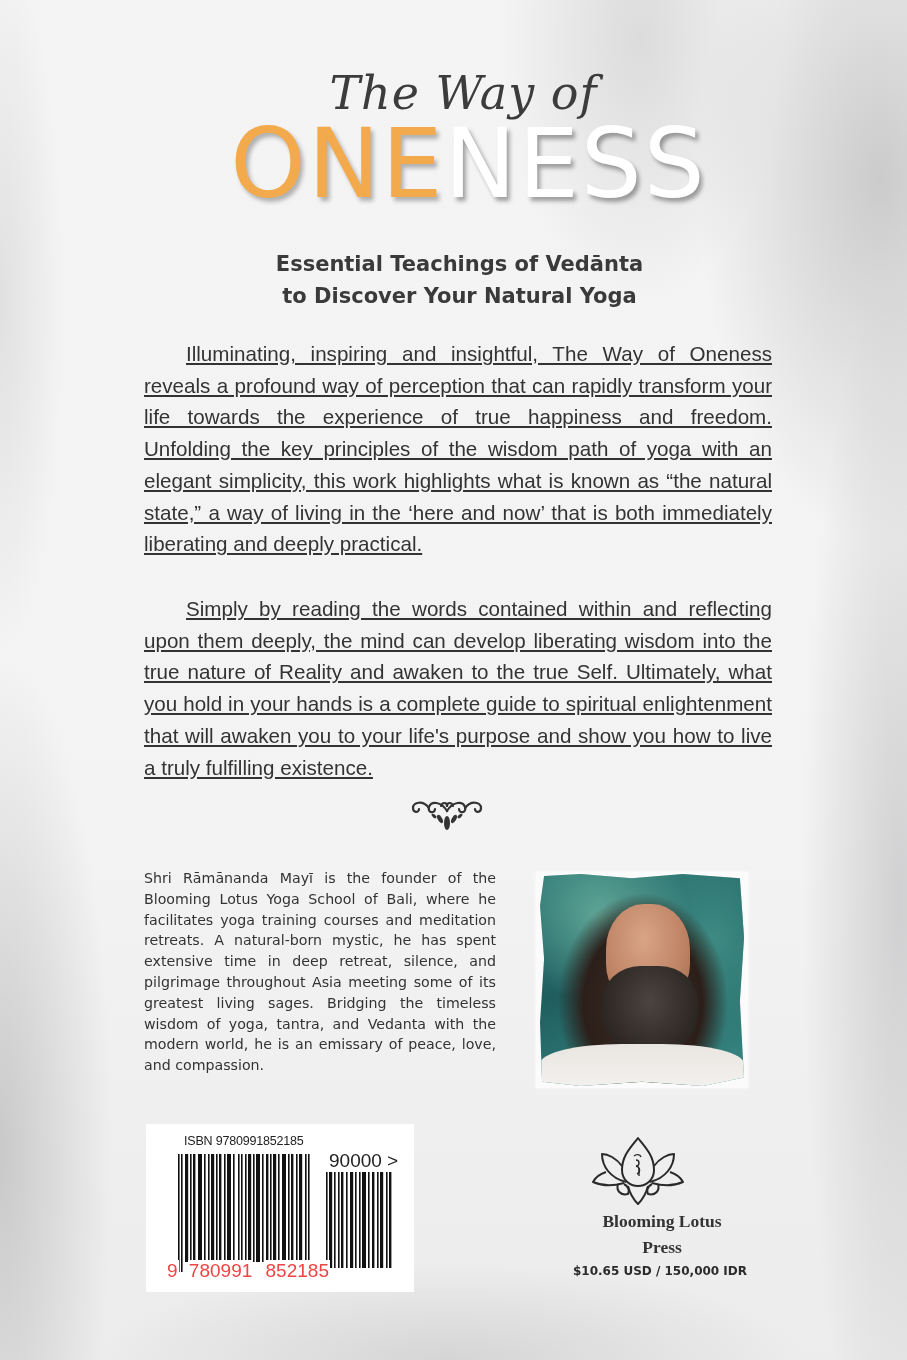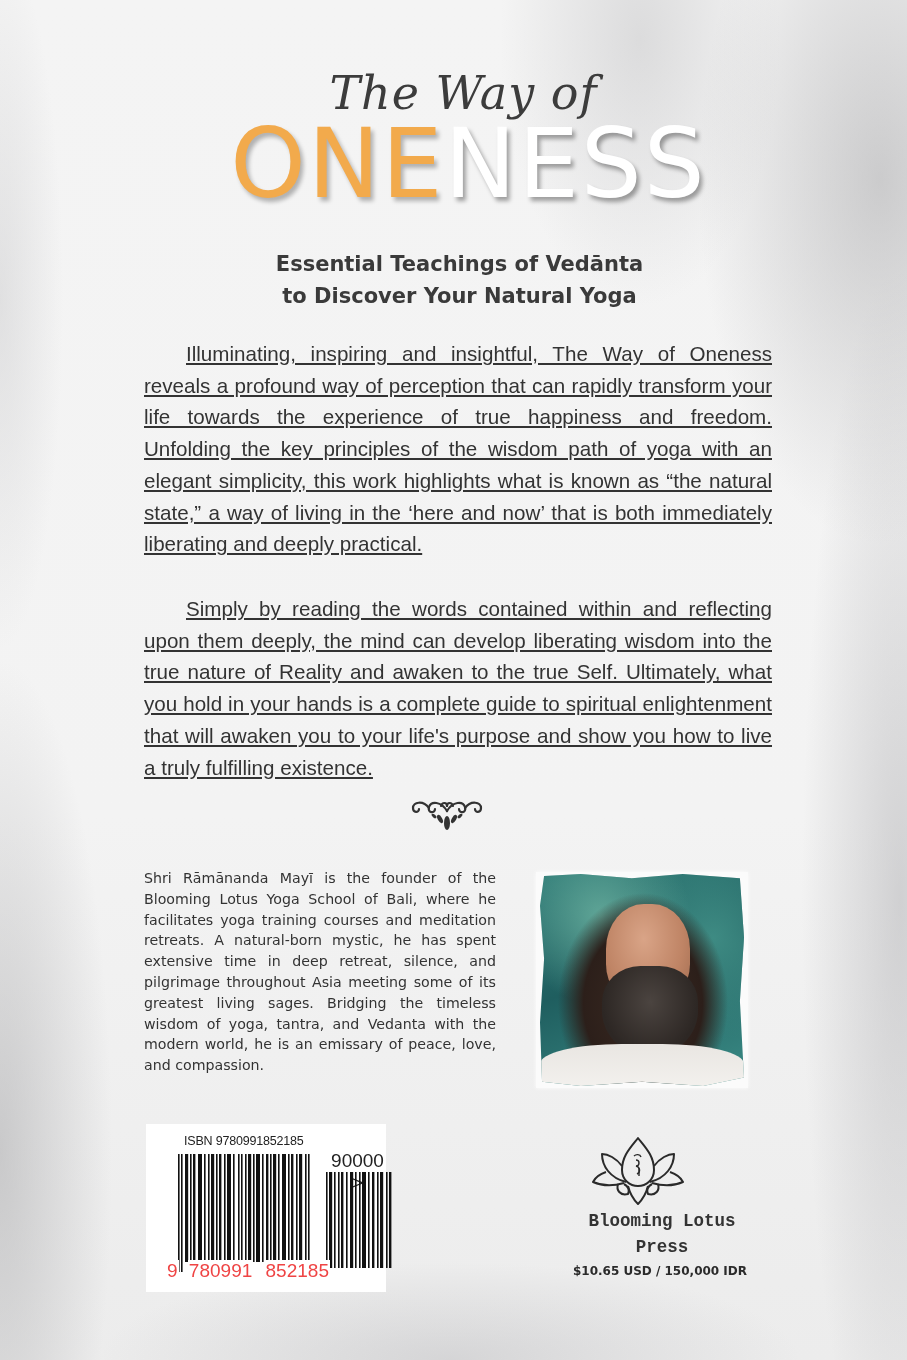--- a/index.html
+++ b/index.html
@@ -138,23 +138,22 @@
     }
     .photo .shirt {
       position: absolute; left: 0; top: 170px; width: 204px; height: 50px;
       background: linear-gradient(180deg, #e9e6e2, #f4f2ef);
       border-radius: 40% 40% 0 0;
     }
 
     .barcode-box {
       position: absolute;
       left: 146px; top: 1124px;
-      width: 240px; height: 168px;
+      width: 268px; height: 168px;
       background: #ffffff;
-      text-align: center;
     }
     .isbn-label {
       position: absolute;
       left: 38px; top: 10px;
       font-family: "Liberation Sans", sans-serif;
       font-size: 12.5px;
       color: #222;
       letter-spacing: -0.2px;
     }
     .bars-main {
@@ -187,21 +186,21 @@
     .lotus {
       position: absolute;
       left: 592px; top: 1136px;
       width: 92px; height: 72px;
     }
     .publisher {
       position: absolute;
       left: 520px; top: 1208px;
       width: 284px;
       text-align: center;
-      font-family: Liberation Mono, monospace;
+      font-family: Liberation Serif, serif;
       font-size: 17.5px;
       line-height: 26px;
       font-weight: bold;
       color: #333;
     }
     .price {
       position: absolute;
       left: 510px; top: 1264px;
       width: 300px;
       text-align: center;

